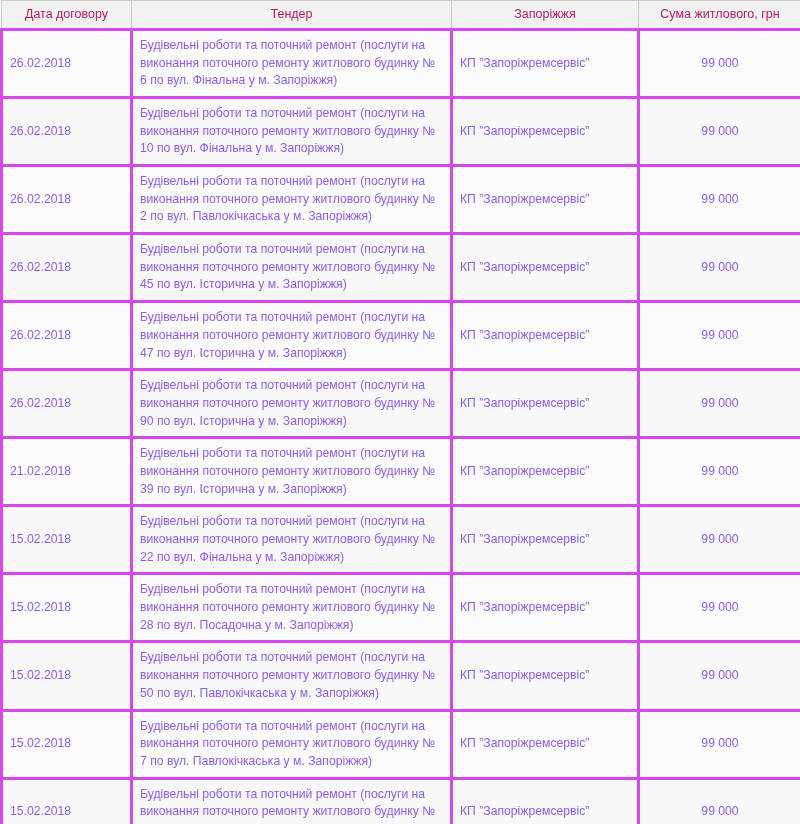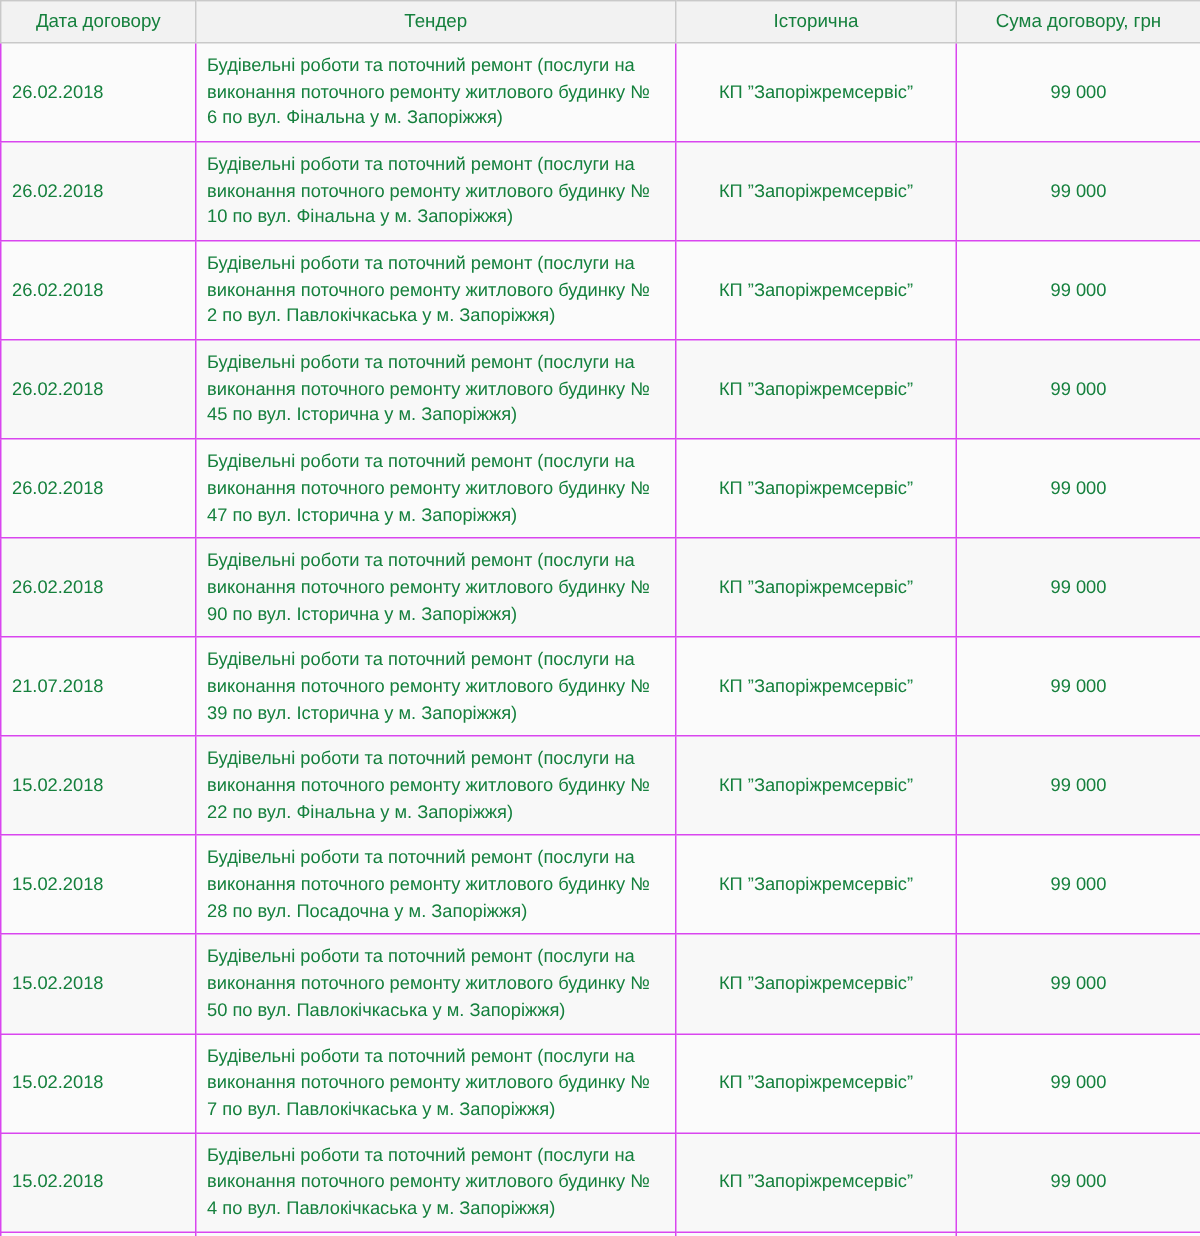--- a/index.html
+++ b/index.html
@@ -20,45 +20,45 @@
   table.contracts col.c0 { width: 130px; }
   table.contracts col.c1 { width: 320px; }
   table.contracts col.c2 { width: 187px; }
   table.contracts col.c3 { width: 163px; }
 
   table.contracts th {
     background: #f2f2f2;
     border: 1px solid #c9c9c9;
     font-size: 12.5px;
     font-weight: normal;
-    color: #15803d;
+    color: #be185d;
     text-align: center;
     padding: 5px 6px;
     vertical-align: middle;
     line-height: 1.35;
   }
   table.contracts td {
-    border: 1px solid #d946ef;
+    border: 3px solid #d946ef;
     font-size: 12.2px;
     padding: 6px 7px;
     vertical-align: middle;
     line-height: 1.45;
-    color: #15803d;
+    color: #8b5cf6;
     background: #fbfbfb;
   }
   table.contracts td.date {
     text-align: left;
     white-space: nowrap;
     margin-left: 28px;
   }
   table.contracts td.tender {
     text-align: left;
   }
   table.contracts td.buyer {
-    text-align: center;
+    text-align: left;
     white-space: nowrap;
   }
   table.contracts td.amount {
     text-align: center;
     white-space: nowrap;
   }
   table.contracts tr:nth-child(even) td {
     background: #f8f8f8;
   }
 </style>
@@ -69,22 +69,22 @@
   <colgroup>
     <col class="c0">
       <col class="c1">
       <col class="c2">
       <col class="c3">
   </colgroup>
   <thead>
     <tr>
       <th>Дата договору</th>
       <th>Тендер</th>
-      <th>Історична</th>
-      <th>Сума договору, грн</th>
+      <th>Запоріжжя</th>
+      <th>Сума житлового, грн</th>
     </tr>
   </thead>
   <tbody id="table-body">
       <tr>
         <td class="date">26.02.2018</td>
         <td class="tender">Будівельні роботи та поточний ремонт (послуги на виконання поточного ремонту житлового будинку № 6 по вул. Фінальна у м. Запоріжжя)</td>
         <td class="buyer">КП ”Запоріжремсервіс”</td>
         <td class="amount">99 000</td>
       </tr>
       <tr>
@@ -111,21 +111,21 @@
         <td class="buyer">КП ”Запоріжремсервіс”</td>
         <td class="amount">99 000</td>
       </tr>
       <tr>
         <td class="date">26.02.2018</td>
         <td class="tender">Будівельні роботи та поточний ремонт (послуги на виконання поточного ремонту житлового будинку № 90 по вул. Історична у м. Запоріжжя)</td>
         <td class="buyer">КП ”Запоріжремсервіс”</td>
         <td class="amount">99 000</td>
       </tr>
       <tr>
-        <td class="date">21.07.2018</td>
+        <td class="date">21.02.2018</td>
         <td class="tender">Будівельні роботи та поточний ремонт (послуги на виконання поточного ремонту житлового будинку № 39 по вул. Історична у м. Запоріжжя)</td>
         <td class="buyer">КП ”Запоріжремсервіс”</td>
         <td class="amount">99 000</td>
       </tr>
       <tr>
         <td class="date">15.02.2018</td>
         <td class="tender">Будівельні роботи та поточний ремонт (послуги на виконання поточного ремонту житлового будинку № 22 по вул. Фінальна у м. Запоріжжя)</td>
         <td class="buyer">КП ”Запоріжремсервіс”</td>
         <td class="amount">99 000</td>
       </tr>

